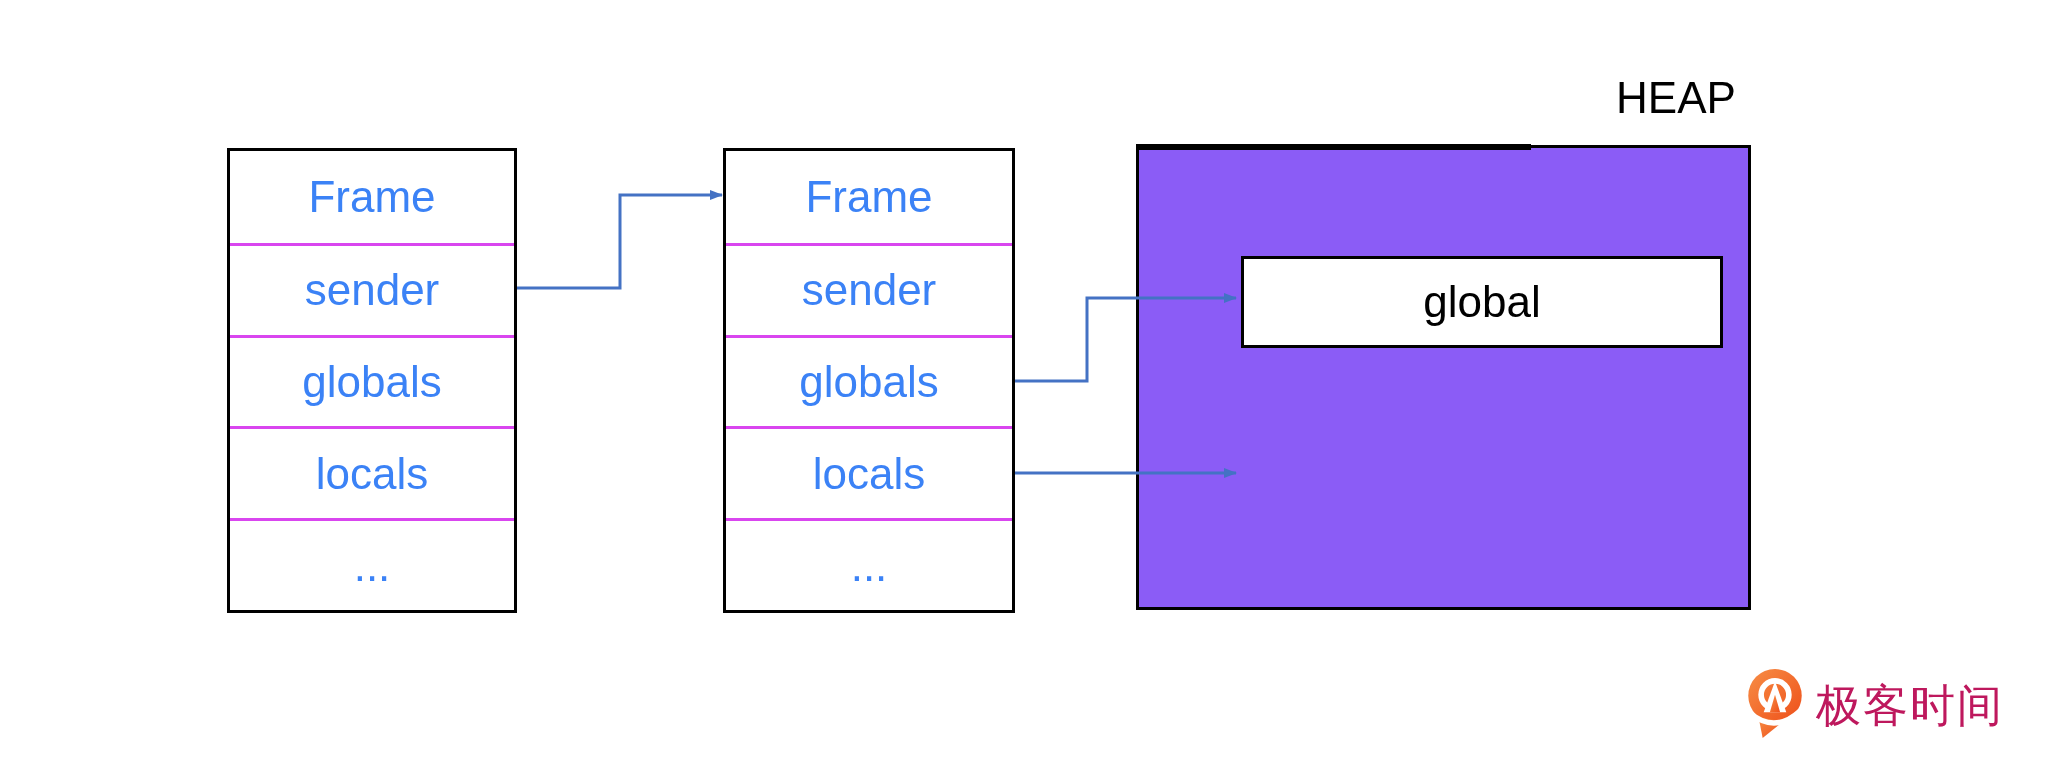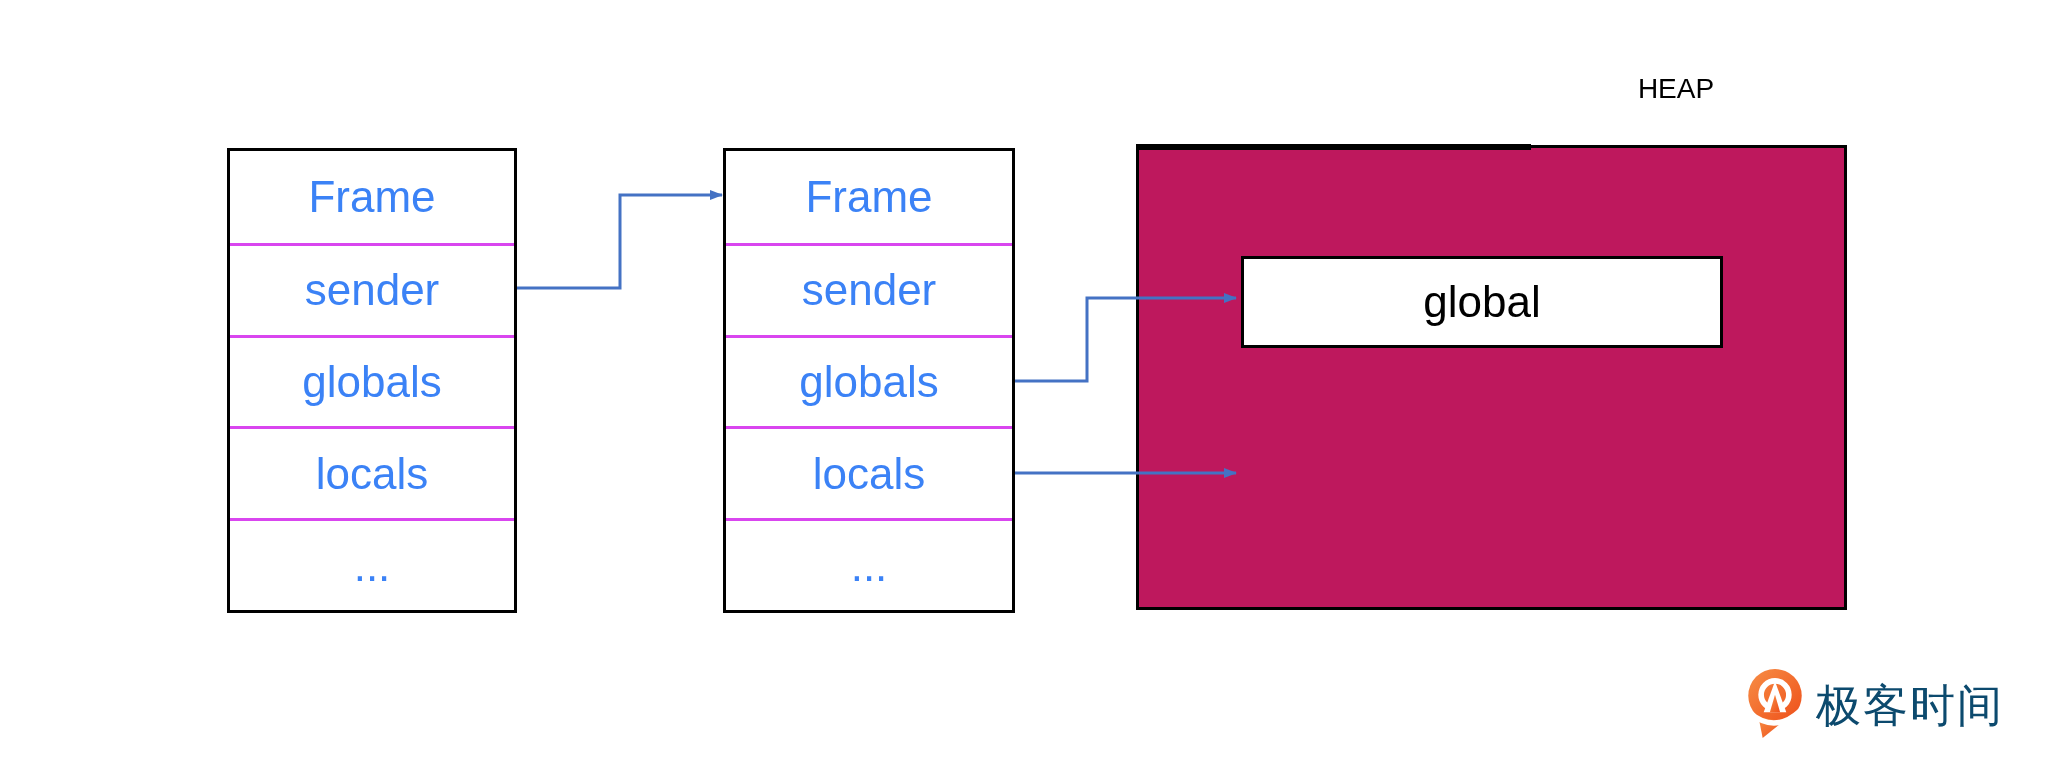--- a/index.html
+++ b/index.html
@@ -27,23 +27,23 @@
     justify-content: center;
     font-size: 44px;
     line-height: 1;
     color: #3b82f6;
   }
   .stack .row + .row { border-top: 3px solid #d946ef; }
   
   .heap-box {
     position: absolute;
     left: 1136px; top: 145px;
-    width: 711px; height: 465px;
+    width: 615px; height: 465px;
     border: 3px solid #000000;
-    background: #be185d;
+    background: #8b5cf6;
   }
   .heap-top-thick {
     position: absolute;
     left: -3px; top: -4px;
     width: 395px; height: 6px;
     background: #000000;
   }
   .heap-item {
     position: absolute;
     border: 3px solid #000000;
@@ -54,21 +54,21 @@
     font-size: 44px;
     line-height: 1;
   }
   .heap-item.global { left: 102px; top: 108px; width: 482px; height: 92px; }
   .heap-item.local  { left: 102px; top: 283px; width: 482px; height: 93px; }
   .heap-label {
     position: absolute;
     left: 1556px; top: 74px;
     width: 240px;
     text-align: center;
-    font-size: 28px;
+    font-size: 44px;
     line-height: 1.1;
     color: #000000;
   }
   
   .connections {
     position: absolute;
     left: 0; top: 0;
     width: 2058px; height: 784px;
     pointer-events: none;
   }
@@ -76,21 +76,21 @@
   .logo {
     position: absolute;
     left: 1746px; top: 668px;
     display: flex;
     align-items: center;
     gap: 12px;
   }
   .logo-text {
     font-size: 45px;
     line-height: 1;
-    color: #0c4a6e;
+    color: #be185d;
     letter-spacing: 2px;
     white-space: nowrap;
   }
 </style>
 </head>
 <body>
 
 <div class="canvas">
 
   <div class="stack" style="left:227px; top:148px; width:290px; height:465px;">

